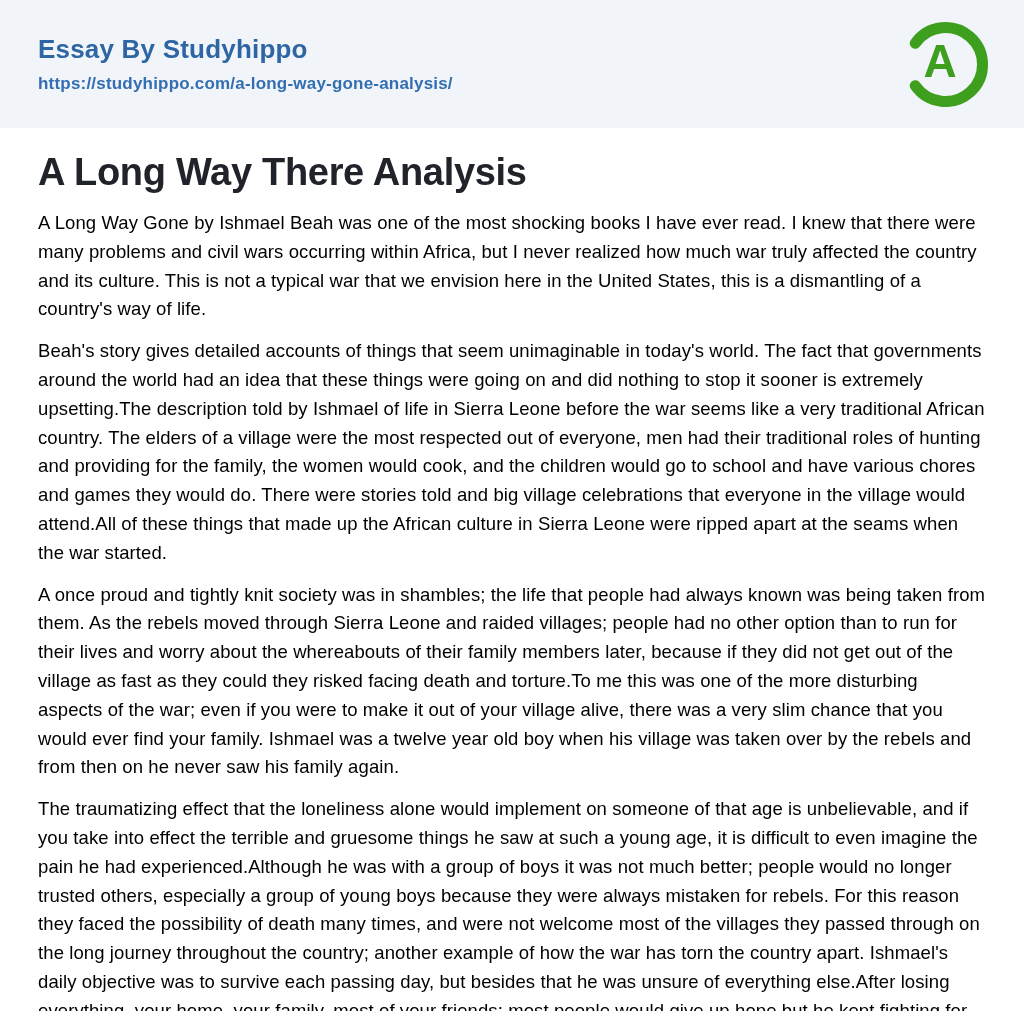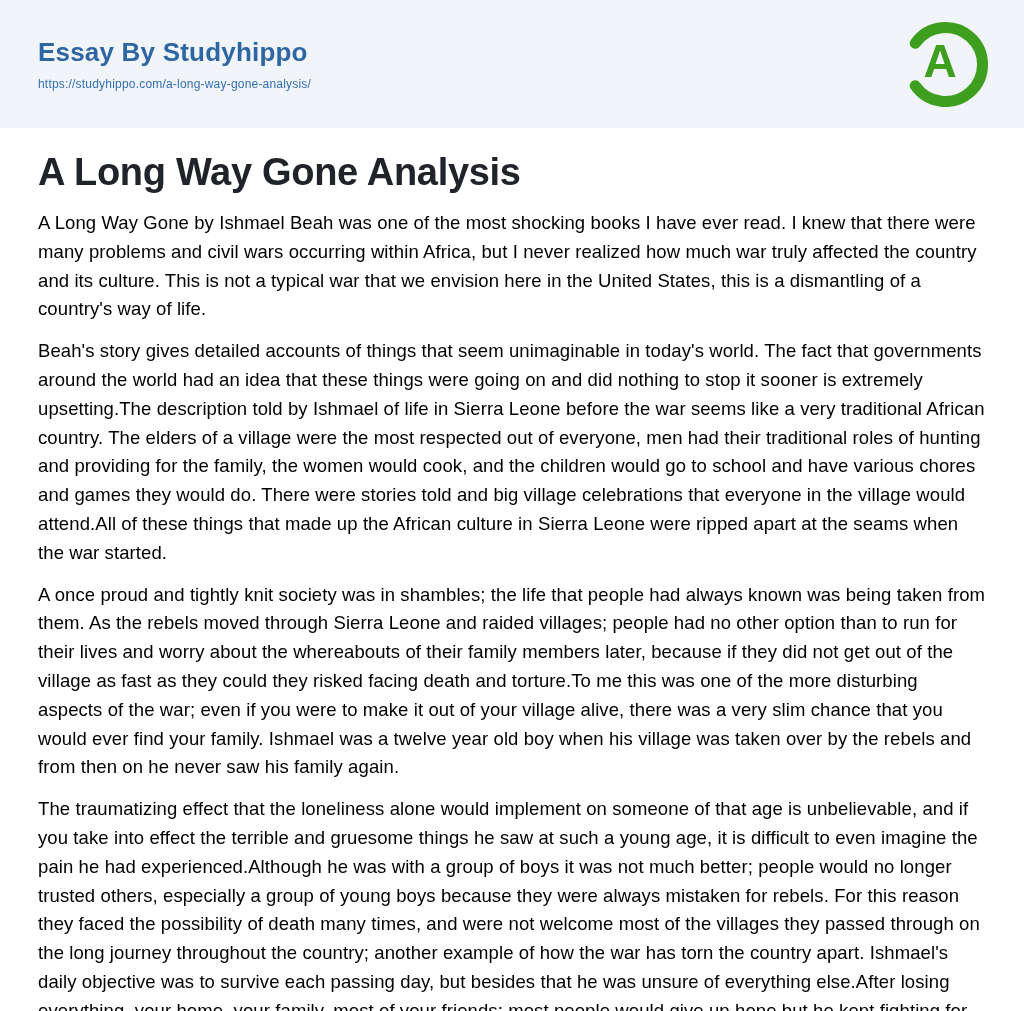--- a/index.html
+++ b/index.html
@@ -23,22 +23,22 @@
   }
   .header-text { display: flex; flex-direction: column; }
   .site-title {
     font-size: 26px;
     font-weight: 700;
     color: #2d66a3;
     letter-spacing: 0.2px;
     margin-bottom: 9px;
   }
   .page-url {
-    font-size: 12px;
-    font-weight: 400;
+    font-size: 17px;
+    font-weight: 700;
     color: #336fb0;
     text-decoration: none;
     letter-spacing: 0.2px;
   }
   .logo-svg { display: block; }
 
   
   .article {
     padding: 23px 38px 0 38px;
   }
@@ -66,20 +66,20 @@
     <a class="page-url" href="#">https://studyhippo.com/a-long-way-gone-analysis/</a>
   </div>
 
   <svg class="logo-svg" width="86" height="86" viewBox="0 0 86 86">
     <path d="M 9.2 22.3 A 37 37 0 1 1 9.2 64.7" fill="none" stroke-width="11" stroke-linecap="round" stroke="#3e9f1e"></path>
     <text x="34" y="56" text-anchor="middle" font-family="Liberation Sans, sans-serif" font-size="46" font-weight="700" fill="#3e9f1e">A</text>
   </svg>
 </header>
 
 <main class="article">
-  <h1 class="article-title">A Long Way Gone Analysis</h1>
+  <h1 class="article-title">A Long Way There Analysis</h1>
 
   <p>A Long Way Gone by Ishmael Beah was one of the most shocking books I have ever read. I knew that there were many problems and civil wars occurring within Africa, but I never realized how much war truly affected the country and its culture. This is not a typical war that we envision here in the United States, this is a dismantling of a country's way of life.</p>
   <p>Beah's story gives detailed accounts of things that seem unimaginable in today's world. The fact that governments around the world had an idea that these things were going on and did nothing to stop it sooner is extremely upsetting.The description told by Ishmael of life in Sierra Leone before the war seems like a very traditional African country. The elders of a village were the most respected out of everyone, men had their traditional roles of hunting and providing for the family, the women would cook, and the children would go to school and have various chores and games they would do. There were stories told and big village celebrations that everyone in the village would attend.All of these things that made up the African culture in Sierra Leone were ripped apart at the seams when the war started.</p>
   <p>A once proud and tightly knit society was in shambles; the life that people had always known was being taken from them. As the rebels moved through Sierra Leone and raided villages; people had no other option than to run for their lives and worry about the whereabouts of their family members later, because if they did not get out of the village as fast as they could they risked facing death and torture.To me this was one of the more disturbing aspects of the war; even if you were to make it out of your village alive, there was a very slim chance that you would ever find your family. Ishmael was a twelve year old boy when his village was taken over by the rebels and from then on he never saw his family again.</p>
   <p>The traumatizing effect that the loneliness alone would implement on someone of that age is unbelievable, and if you take into effect the terrible and gruesome things he saw at such a young age, it is difficult to even imagine the pain he had experienced.Although he was with a group of boys it was not much better; people would no longer trusted others, especially a group of young boys because they were always mistaken for rebels. For this reason they faced the possibility of death many times, and were not welcome most of the villages they passed through on the long journey throughout the country; another example of how the war has torn the country apart. Ishmael's daily objective was to survive each passing day, but besides that he was unsure of everything else.After losing everything, your home, your family, most of your friends; most people would give up hope but he kept fighting for survival. As bad as life was running from the war, it was even worse when Ishmael was forced into the war.</p>
 
 </main>
 
 </body></html>

